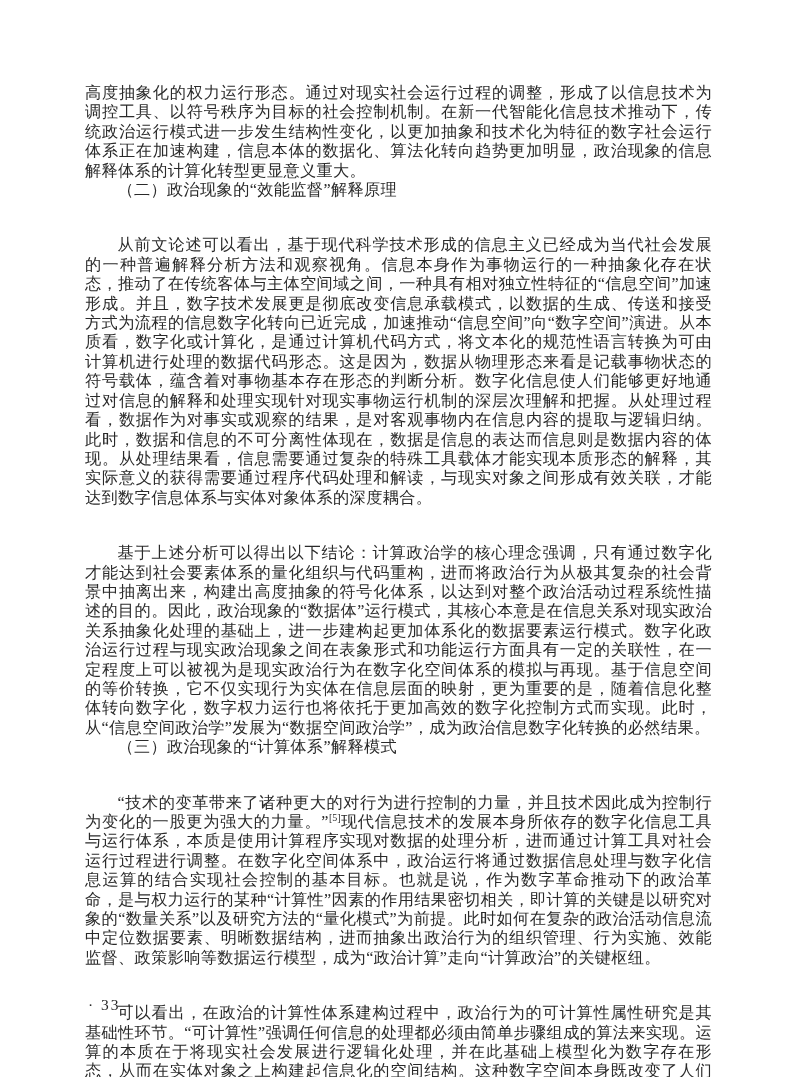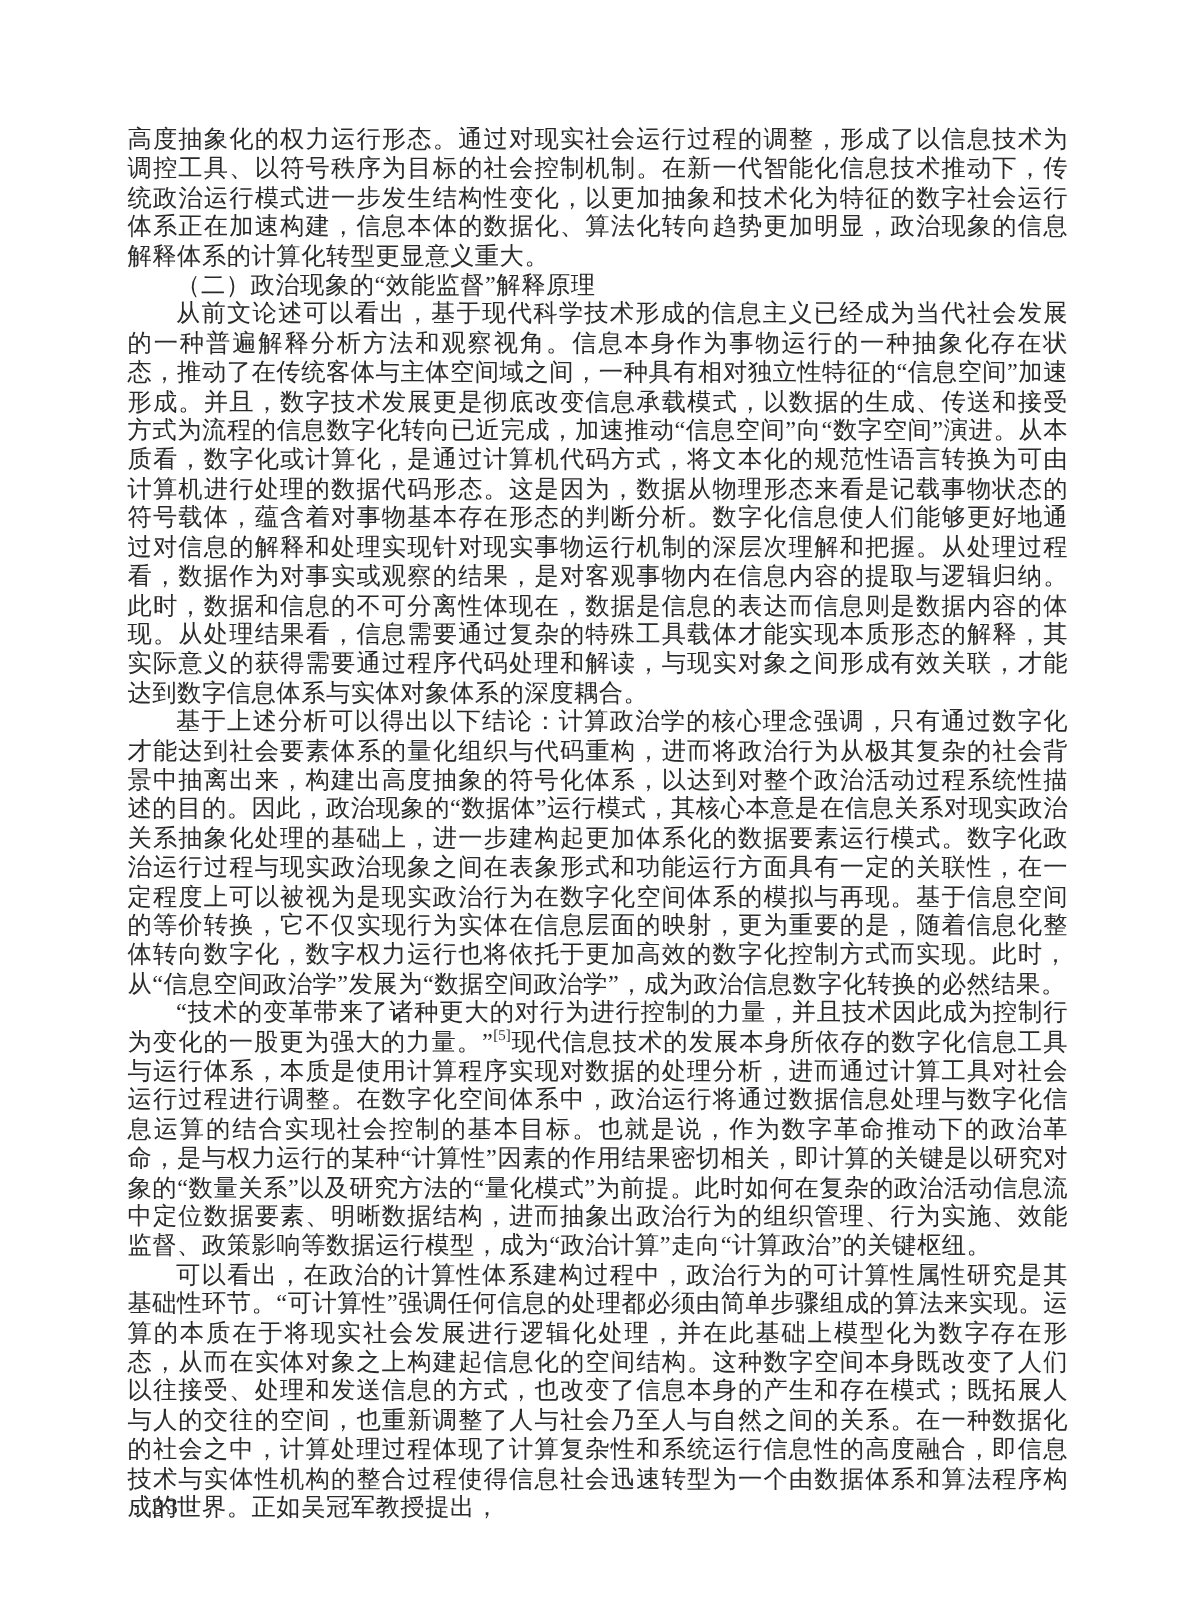--- a/index.html
+++ b/index.html
@@ -26,20 +26,21 @@
   .para {
     margin: 0;
     padding: 0;
     font-size: 16.2px;
     line-height: 19.4px;
     letter-spacing: 0.35px;
     font-weight: normal;
   }
   .indent {
     text-indent: 2em;
+    margin-top: 36px;
   }
   .no-indent {
     text-indent: 0;
   }
   .heading {
     text-indent: 2em;
   }
   sup.ref {
     font-size: 10px;
     line-height: 0;
@@ -57,17 +58,18 @@
 </style>
 </head>
 <body>
 
 <div class="page">
   <div class="content">
     <p class="para no-indent">高度抽象化的权力运行形态。通过对现实社会运行过程的调整，形成了以信息技术为调控工具、以符号秩序为目标的社会控制机制。在新一代智能化信息技术推动下，传统政治运行模式进一步发生结构性变化，以更加抽象和技术化为特征的数字社会运行体系正在加速构建，信息本体的数据化、算法化转向趋势更加明显，政治现象的信息解释体系的计算化转型更显意义重大。</p>
     <p class="para heading">（二）政治现象的“效能监督”解释原理</p>
     <p class="para indent">从前文论述可以看出，基于现代科学技术形成的信息主义已经成为当代社会发展的一种普遍解释分析方法和观察视角。信息本身作为事物运行的一种抽象化存在状态，推动了在传统客体与主体空间域之间，一种具有相对独立性特征的“信息空间”加速形成。并且，数字技术发展更是彻底改变信息承载模式，以数据的生成、传送和接受方式为流程的信息数字化转向已近完成，加速推动“信息空间”向“数字空间”演进。从本质看，数字化或计算化，是通过计算机代码方式，将文本化的规范性语言转换为可由计算机进行处理的数据代码形态。这是因为，数据从物理形态来看是记载事物状态的符号载体，蕴含着对事物基本存在形态的判断分析。数字化信息使人们能够更好地通过对信息的解释和处理实现针对现实事物运行机制的深层次理解和把握。从处理过程看，数据作为对事实或观察的结果，是对客观事物内在信息内容的提取与逻辑归纳。此时，数据和信息的不可分离性体现在，数据是信息的表达而信息则是数据内容的体现。从处理结果看，信息需要通过复杂的特殊工具载体才能实现本质形态的解释，其实际意义的获得需要通过程序代码处理和解读，与现实对象之间形成有效关联，才能达到数字信息体系与实体对象体系的深度耦合。</p>
     <p class="para indent">基于上述分析可以得出以下结论：计算政治学的核心理念强调，只有通过数字化才能达到社会要素体系的量化组织与代码重构，进而将政治行为从极其复杂的社会背景中抽离出来，构建出高度抽象的符号化体系，以达到对整个政治活动过程系统性描述的目的。因此，政治现象的“数据体”运行模式，其核心本意是在信息关系对现实政治关系抽象化处理的基础上，进一步建构起更加体系化的数据要素运行模式。数字化政治运行过程与现实政治现象之间在表象形式和功能运行方面具有一定的关联性，在一定程度上可以被视为是现实政治行为在数字化空间体系的模拟与再现。基于信息空间的等价转换，它不仅实现行为实体在信息层面的映射，更为重要的是，随着信息化整体转向数字化，数字权力运行也将依托于更加高效的数字化控制方式而实现。此时，从“信息空间政治学”发展为“数据空间政治学”，成为政治信息数字化转换的必然结果。</p>
+    <p class="para heading">（三）政治现象的“计算体系”解释模式</p>
     <p class="para indent"><span>“技术的变革带来了诸种更大的对行为进行控制的力量，并且技术因此成为控制行为变化的一股更为强大的力量。”</span><sup class="ref">[5]</sup><span>现代信息技术的发展本身所依存的数字化信息工具与运行体系，本质是使用计算程序实现对数据的处理分析，进而通过计算工具对社会运行过程进行调整。在数字化空间体系中，政治运行将通过数据信息处理与数字化信息运算的结合实现社会控制的基本目标。也就是说，作为数字革命推动下的政治革命，是与权力运行的某种“计算性”因素的作用结果密切相关，即计算的关键是以研究对象的“数量关系”以及研究方法的“量化模式”为前提。此时如何在复杂的政治活动信息流中定位数据要素、明晰数据结构，进而抽象出政治行为的组织管理、行为实施、效能监督、政策影响等数据运行模型，成为“政治计算”走向“计算政治”的关键枢纽。</span></p>
     <p class="para indent">可以看出，在政治的计算性体系建构过程中，政治行为的可计算性属性研究是其基础性环节。“可计算性”强调任何信息的处理都必须由简单步骤组成的算法来实现。运算的本质在于将现实社会发展进行逻辑化处理，并在此基础上模型化为数字存在形态，从而在实体对象之上构建起信息化的空间结构。这种数字空间本身既改变了人们以往接受、处理和发送信息的方式，也改变了信息本身的产生和存在模式；既拓展人与人的交往的空间，也重新调整了人与社会乃至人与自然之间的关系。在一种数据化的社会之中，计算处理过程体现了计算复杂性和系统运行信息性的高度融合，即信息技术与实体性机构的整合过程使得信息社会迅速转型为一个由数据体系和算法程序构成的世界。正如吴冠军教授提出，</p>
   </div>
   <div class="page-number">· 33 ·</div>
 </div>
 
 </body></html>

